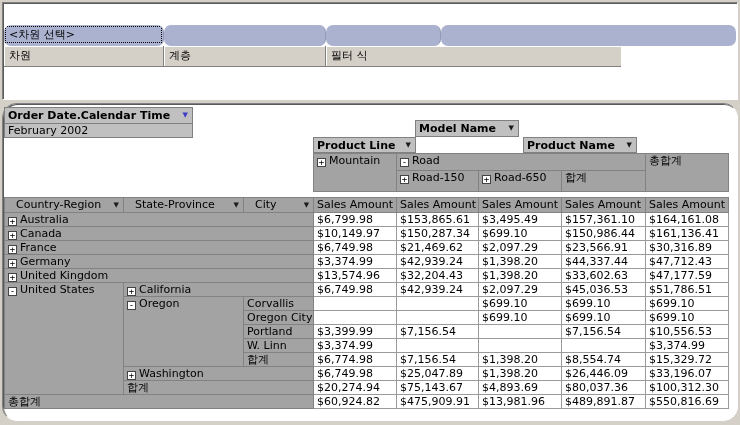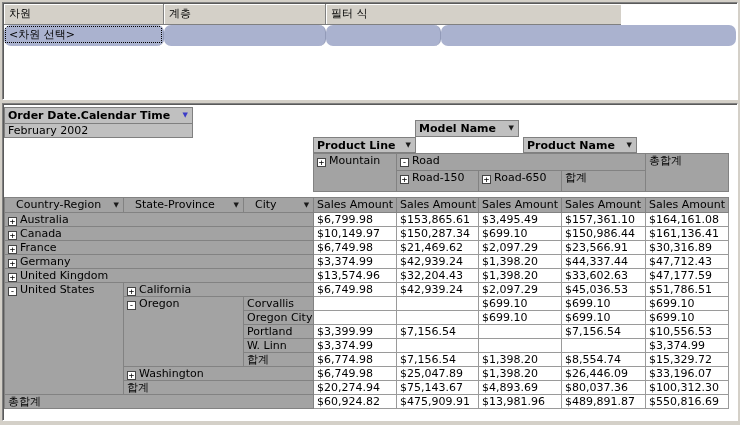--- a/index.html
+++ b/index.html
@@ -17,33 +17,33 @@
     box-shadow: inset 1px 1px 0 #5a5a5a;
   }
   
   #filterGrid { left:2px; top:2px; width:736px; height:98px; }
   .fg-row { position:absolute; left:1px; display:flex; }
   .fg-head { top:1px; height:21px; }
   .fg-hcell {
     background:#d4d0c8; height:21px; line-height:20px; padding-left:5px;
     border-right:1px solid #808080; border-bottom:1px solid #808080;
     box-shadow: inset 1px 1px 0 #ffffff;
-    overflow:hidden; white-space:nowrap;
+    overflow:hidden; white-space:nowrap;margin-top:42px;
   }
   .fg-sel { top:22px; height:21px; }
   .fg-scell {
     background:#aab2cf; height:21px; line-height:20px;
     border-right:1px solid #929ab8; overflow:hidden; white-space:nowrap;border-radius:7px;
   }
   .fg-focus {
     margin:1px; height:17px; line-height:16px; padding-left:3px;
     border:1px dotted #000;
   }
   
-  #pivotPanel { left:2px; top:103px; width:736px; height:318px; }
+  #pivotPanel { left:2px; top:103px; width:736px; height:318px;border-radius:15px; }
   .gbtn {
     position:absolute; background:#c0c0c0; border:1px solid #808080;
     display:flex; align-items:center; font-weight:bold;
     padding:0 4px 0 3px; white-space:nowrap; overflow:hidden;
   }
   .gbtn .sp { flex:1; }
   .arr { font-size:7px; color:#1a1a1a; line-height:1; }
   .arr.blue { color:#3c3cc8; }
   #pageMember {
     position:absolute; background:#c0c0c0; border:1px solid #808080;

